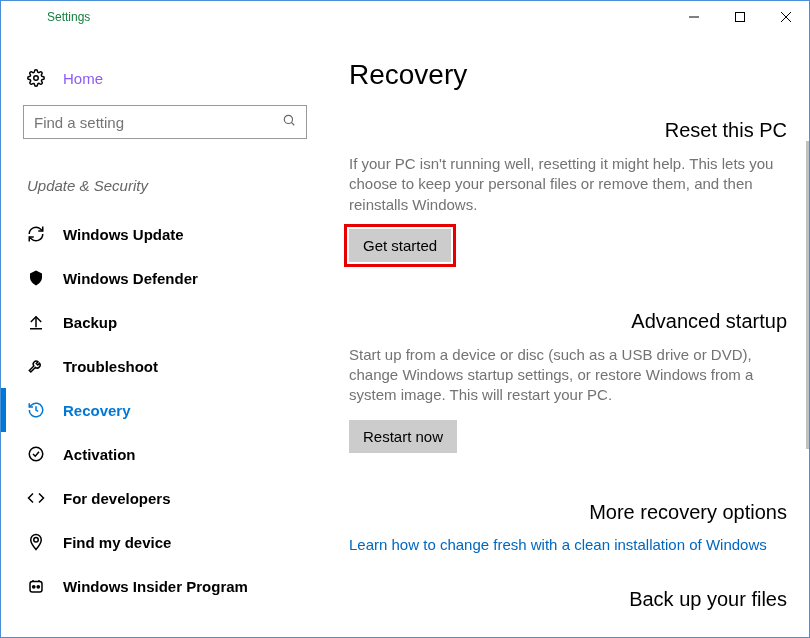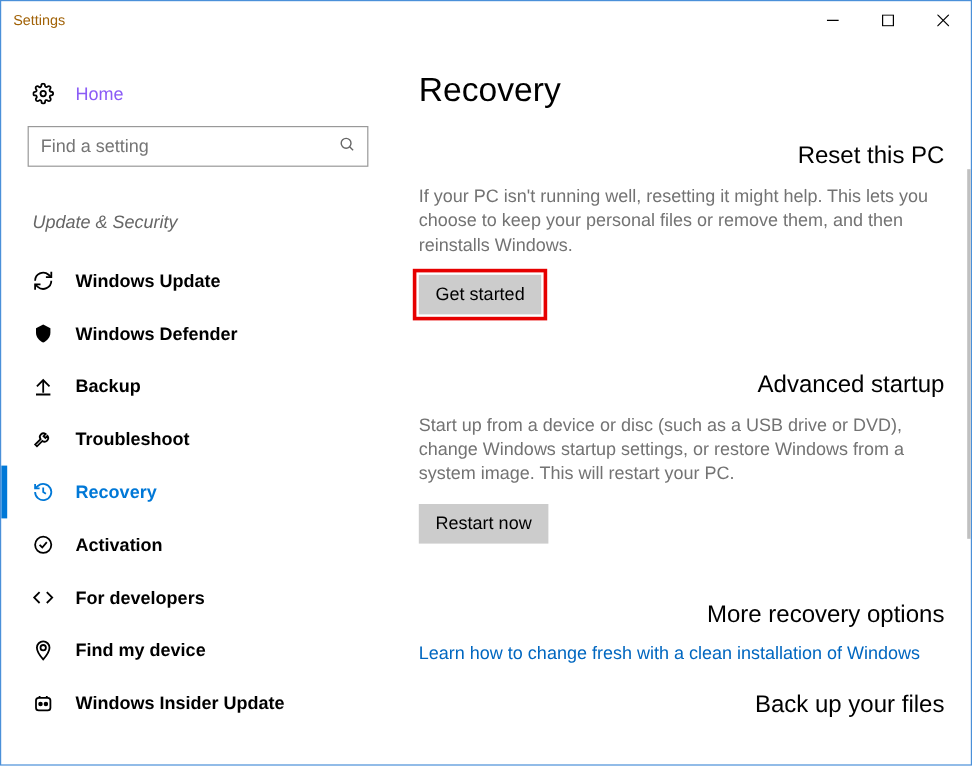--- a/index.html
+++ b/index.html
@@ -1,18 +1,18 @@
 <!DOCTYPE html>
 <html><head>
 <meta charset="utf-8">
 <style>
 * { box-sizing: border-box; margin: 0; padding: 0; font-family: "Segoe UI", Tahoma, sans-serif; }
 body { background: #fff; width: 810px; height: 638px; overflow: hidden; border: 1px solid #4a90d9; position: relative; }
 .titlebar { height: 32px; display: flex; align-items: center; padding-left: 10px; }
-.titlebar-title { font-size: 12px; color: #a16207; }
+.titlebar-title { font-size: 12px; color: #15803d; margin-left: 36px; }
 .win-controls { position: absolute; right: 0; top: 0; display: flex; }
 .win-btn { width: 46px; height: 32px; display: flex; align-items: center; justify-content: center; font-size: 13px; color: #000; cursor: pointer; }
 .win-btn svg { width: 10px; height: 10px; stroke: #000; stroke-width: 1; fill: none; }
 .content { display: flex; height: calc(100% - 32px); }
 .sidebar { width: 320px; padding: 30px 0 0 22px; }
 .home-row { display: flex; align-items: center; gap: 18px; padding: 6px 0 18px 4px; }
 .home-row .icon { width: 18px; height: 18px; display: flex; align-items: center; justify-content: center; }
 .home-row .label { font-size: 15px; color: #8b5cf6; }
 .search-box { width: 284px; height: 34px; border: 1px solid #999; display: flex; align-items: center; padding: 0 10px; margin-bottom: 38px; }
 .search-box input { flex: 1; border: none; outline: none; font-size: 15px; color: #666; background: transparent; }
@@ -160,40 +160,40 @@
     <div class="nav-item">
       <span class="icon">
           <svg width="18" height="18" viewBox="0 0 24 24" fill="none" stroke="currentColor" stroke-width="2">
             <rect x="4" y="6" width="16" height="14" rx="3"></rect>
             <circle cx="9" cy="13" r="1.5" fill="currentColor"></circle>
             <circle cx="15" cy="13" r="1.5" fill="currentColor"></circle>
             <line x1="8" y1="4" x2="8" y2="6"></line>
             <line x1="16" y1="4" x2="16" y2="6"></line>
           </svg>
         </span>
-      <span class="label">Windows Insider Update</span>
+      <span class="label">Windows Insider Program</span>
     </div>
   </div>
 
   <div class="main">
     <h1 class="page-title">Recovery</h1>
 
     <div class="section">
       <h2 class="section-title">Reset this PC</h2>
       <p class="section-desc">If your PC isn't running well, resetting it might help. This lets you choose to keep your personal files or remove them, and then reinstalls Windows.</p>
       <button class="btn highlighted">Get started</button>
     </div>
 
     <div class="section">
       <h2 class="section-title">Advanced startup</h2>
       <p class="section-desc">Start up from a device or disc (such as a USB drive or DVD), change Windows startup settings, or restore Windows from a system image. This will restart your PC.</p>
       <button class="btn">Restart now</button>
     </div>
 
-    <div class="section" style="margin-bottom:22px;">
+    <div class="section" style="margin-bottom:34px;">
       <h2 class="section-title">More recovery options</h2>
       <a class="link">Learn how to change fresh with a clean installation of Windows</a>
     </div>
 
     <div class="section">
       <h2 class="section-title">Back up your files</h2>
     </div>
 
     <div class="scroll-track"></div>
   </div>

